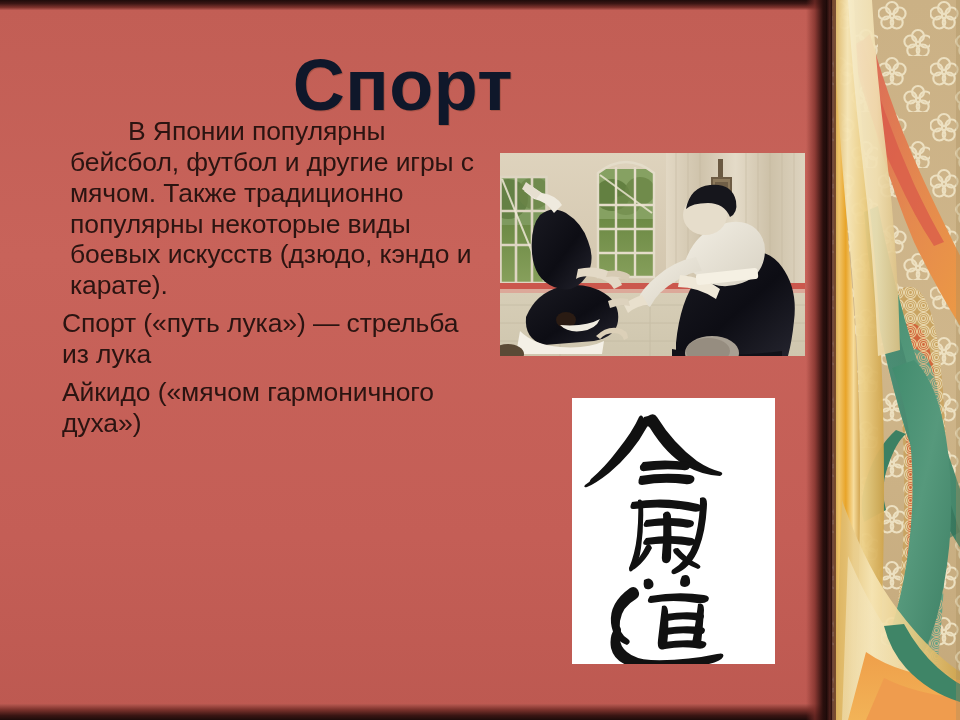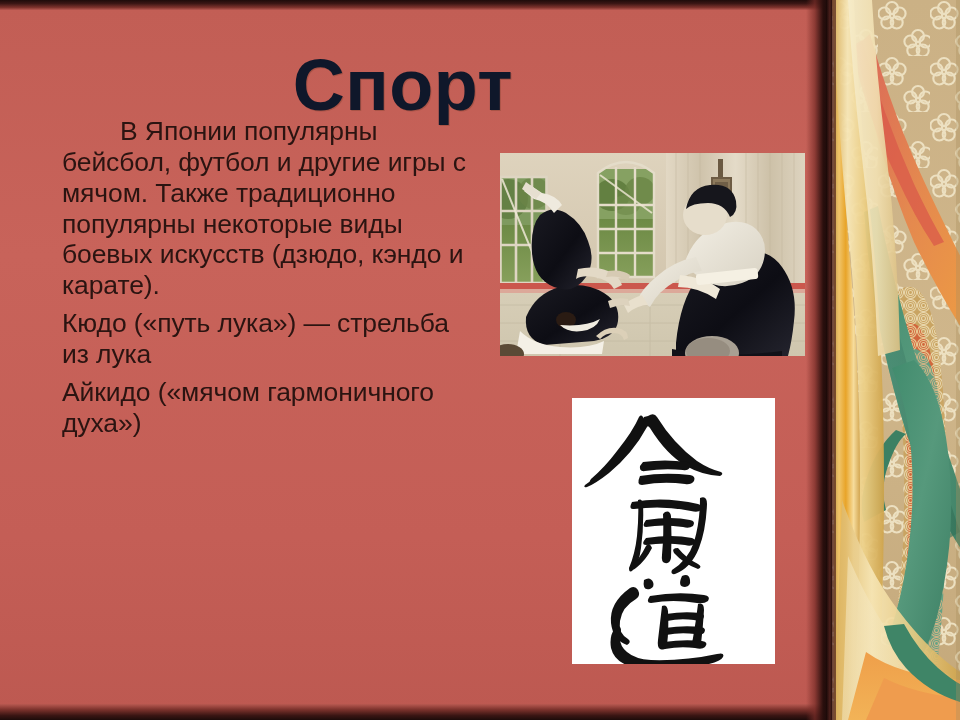--- a/index.html
+++ b/index.html
@@ -61,21 +61,21 @@
   .body-col{
     position:absolute;left:62px;top:116px;width:420px;
   }
   .para{
     color:#2B1411;
     font-size:26.5px;
     line-height:1.165;
     margin:0 0 2px 0;
     letter-spacing:-0.1px;
   }
-  .para.indent{ text-indent:58px; }
+  .para.indent{ text-indent:58px;margin-left:8px; }
   .para.gap{ margin-top:7px; }
 
   
   .photo{
     position:absolute;left:500px;top:153px;width:305px;height:203px;
     overflow:hidden;background:#8d9a5e;
   }
   .photo svg{display:block;}
 
   
@@ -93,21 +93,21 @@
   <div class="bg-field"></div>
   <div class="bg-field-flat"></div>
   <div class="edge-top"></div>
   <div class="edge-bottom"></div>
   <div class="edge-right-dark"></div>
 
   <div class="title">Спорт</div>
 
   <div class="body-col">
     <p class="para indent">В Японии популярны бейсбол, футбол и другие игры с мячом. Также традиционно популярны некоторые виды боевых искусств (дзюдо, кэндо и карате).</p>
-    <p class="para gap">Кюдо («путь лука») — стрельба из лука</p>
+    <p class="para gap">Спорт («путь лука») — стрельба из лука</p>
     <p class="para gap">Айкидо («мячом гармоничного духа»)</p>
   </div>
 
   <div class="photo">
     <svg width="305" height="203" viewBox="0 0 305 203" xmlns="http://www.w3.org/2000/svg">
       <defs>
         <linearGradient id="wallg" x1="0" y1="0" x2="0" y2="1">
           <stop offset="0" stop-color="#ded3bd"></stop>
             <stop offset="1" stop-color="#cdbfa6"></stop>
         </linearGradient>

